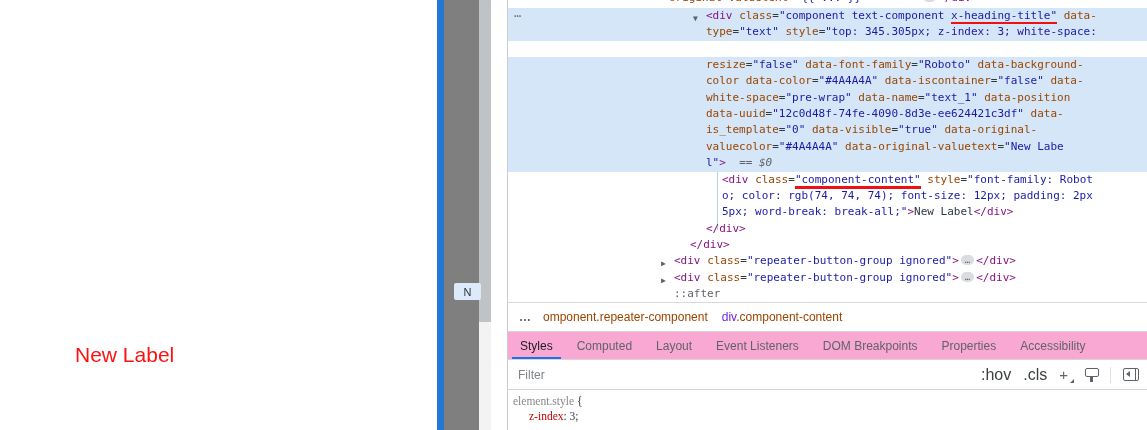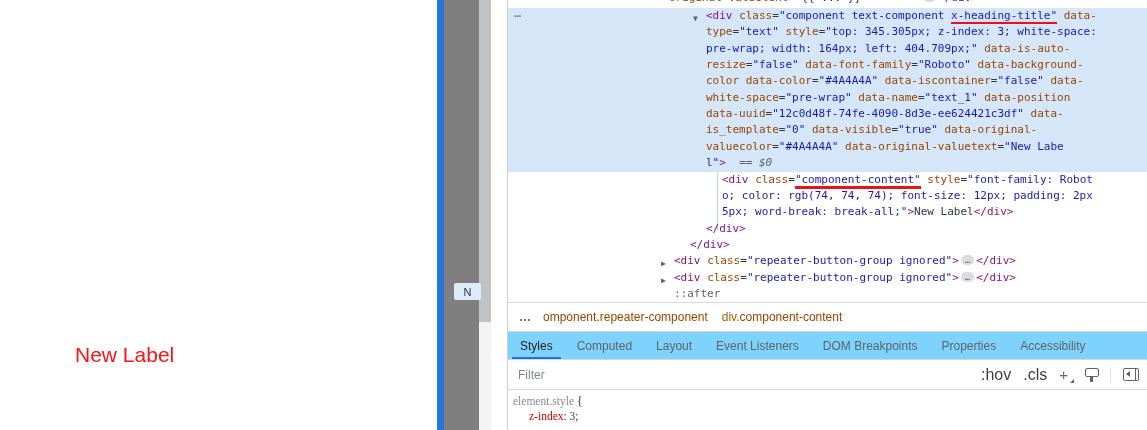--- a/index.html
+++ b/index.html
@@ -30,25 +30,25 @@
 .sg-vm{color:#1a1aa6;box-shadow:0 3px 0 0 #ef1111}
 .sg-pill{display:inline-block;background:#dadce0;border-radius:5px;padding:0 4px;font-size:9px;line-height:10px;color:#5f6368;vertical-align:1px;margin:0 2px}
 .gutter-dots{position:absolute;left:6px;top:9px;color:#757575;font-size:12px;letter-spacing:1px;z-index:3}
 .guide{position:absolute;left:209px;top:172px;width:1px;height:58px;background:#b6cfe8}
 
 
 .crumbbar{position:absolute;top:303px;height:28px;left:0;right:0;background:#fff;display:flex;align-items:center;padding-left:6px;font-size:12px;overflow:hidden;white-space:nowrap}
 .overflow-btn{color:#5f6368;padding:4px 5px;font-weight:bold}
 .crumb{padding:5px 7px;white-space:nowrap}
 .crumb-sel{background:#e6e6e6}
-.bc-tag{color:#a16207}
+.bc-tag{color:#6d28d9}
 .bc-cls{color:#994500}
 
 
-.tabsbar{position:absolute;top:331px;height:29px;left:0;right:0;background:#7dd3fc;border-top:1px solid #d6d6d6;border-bottom:1px solid #d6d6d6;display:flex;align-items:center;font-size:12px;color:#5f6368;overflow:hidden}
+.tabsbar{position:absolute;top:331px;height:29px;left:0;right:0;background:#f9a8d4;border-top:1px solid #d6d6d6;border-bottom:1px solid #d6d6d6;display:flex;align-items:center;font-size:12px;color:#5f6368;overflow:hidden}
 .tab{padding:0 12px;height:28px;line-height:28px;position:relative;white-space:nowrap}
 .tab-sel{color:#202124}
 .tab-sel::after{content:"";position:absolute;left:4px;right:4px;bottom:0;height:3px;background:#1a73e8}
 
 
 .filterbar{position:absolute;top:360px;height:30px;left:0;right:0;background:#fff;border-bottom:1px solid #d6d6d6;display:flex;align-items:center;padding:0 8px 0 10px;gap:12px}
 .filter-input{flex:1;border:none;outline:none;font-size:12px;color:#333;height:20px;font-family:"Liberation Sans",sans-serif;background:transparent}
 .filter-input::placeholder{color:#80868b}
 .toggle-txt{font-size:16px;color:#3c4043;white-space:nowrap}
 .plus-btn{font-size:15px;color:#5f6368;position:relative;padding-right:5px;line-height:15px}
@@ -83,21 +83,20 @@
   </div>
 
   <div class="devtools">
 
     <div class="tree">
       <div class="gutter-dots">⋯</div>
       <div class="guide"></div>
     <div class="cl" style="top: -10px; padding-left: 161px;"><span class="sg-a">original-valuetext</span><span class="sg-p">=</span><span class="sg-v">"{{ ... }}"</span><span class="sg-p">        </span><span class="sg-pill">…</span><span class="sg-t">&lt;/div&gt;</span></div>
         <div class="cl sel" style="top: 8px; padding-left: 198px;"><span class="arrow" style="left: 185px;">▼</span><span class="sg-t">&lt;div </span><span class="sg-a">class</span><span class="sg-p">=</span><span class="sg-v">"component text-component </span><span class="sg-vm">x-heading-title"</span><span class="sg-p"> </span><span class="sg-a">data-</span></div>
         <div class="cl sel" style="top: 24.35px; padding-left: 198px;"><span class="sg-a">type</span><span class="sg-p">=</span><span class="sg-v">"text"</span><span class="sg-p"> </span><span class="sg-a">style</span><span class="sg-p">=</span><span class="sg-v">"top: 345.305px; z-index: 3; white-space:</span></div>
-        <div class="cl sel" style="top: 40.7px; padding-left: 198px;"><span class="sg-v">pre-wrap; width: 164px; left: 404.709px;"</span><span class="sg-p"> </span><span class="sg-a">data-is-auto-</span></div>
         <div class="cl sel" style="top: 57.05px; padding-left: 198px;"><span class="sg-a">resize</span><span class="sg-p">=</span><span class="sg-v">"false"</span><span class="sg-p"> </span><span class="sg-a">data-font-family</span><span class="sg-p">=</span><span class="sg-v">"Roboto"</span><span class="sg-p"> </span><span class="sg-a">data-background-</span></div>
         <div class="cl sel" style="top: 73.4px; padding-left: 198px;"><span class="sg-a">color data-color</span><span class="sg-p">=</span><span class="sg-v">"#4A4A4A"</span><span class="sg-p"> </span><span class="sg-a">data-iscontainer</span><span class="sg-p">=</span><span class="sg-v">"false"</span><span class="sg-p"> </span><span class="sg-a">data-</span></div>
         <div class="cl sel" style="top: 89.75px; padding-left: 198px;"><span class="sg-a">white-space</span><span class="sg-p">=</span><span class="sg-v">"pre-wrap"</span><span class="sg-p"> </span><span class="sg-a">data-name</span><span class="sg-p">=</span><span class="sg-v">"text_1"</span><span class="sg-p"> </span><span class="sg-a">data-position</span></div>
         <div class="cl sel" style="top: 106.1px; padding-left: 198px;"><span class="sg-a">data-uuid</span><span class="sg-p">=</span><span class="sg-v">"12c0d48f-74fe-4090-8d3e-ee624421c3df"</span><span class="sg-p"> </span><span class="sg-a">data-</span></div>
         <div class="cl sel" style="top: 122.45px; padding-left: 198px;"><span class="sg-a">is_template</span><span class="sg-p">=</span><span class="sg-v">"0"</span><span class="sg-p"> </span><span class="sg-a">data-visible</span><span class="sg-p">=</span><span class="sg-v">"true"</span><span class="sg-p"> </span><span class="sg-a">data-original-</span></div>
         <div class="cl sel" style="top: 138.8px; padding-left: 198px;"><span class="sg-a">valuecolor</span><span class="sg-p">=</span><span class="sg-v">"#4A4A4A"</span><span class="sg-p"> </span><span class="sg-a">data-original-valuetext</span><span class="sg-p">=</span><span class="sg-v">"New Labe</span></div>
         <div class="cl sel" style="top: 155.15px; padding-left: 198px;"><span class="sg-v">l"</span><span class="sg-t">&gt;</span><span class="sg-p">  </span><span class="sg-g">== $0</span></div>
         <div class="cl" style="top: 171.5px; padding-left: 214px;"><span class="sg-t">&lt;div </span><span class="sg-a">class</span><span class="sg-p">=</span><span class="sg-vm">"component-content"</span><span class="sg-p"> </span><span class="sg-a">style</span><span class="sg-p">=</span><span class="sg-v">"font-family: Robot</span></div>
         <div class="cl" style="top: 187.85px; padding-left: 214px;"><span class="sg-v">o; color: rgb(74, 74, 74); font-size: 12px; padding: 2px</span></div>
         <div class="cl" style="top: 204.2px; padding-left: 214px;"><span class="sg-v">5px; word-break: break-all;"</span><span class="sg-t">&gt;</span><span class="sg-p">New Label</span><span class="sg-t">&lt;/div&gt;</span></div>

